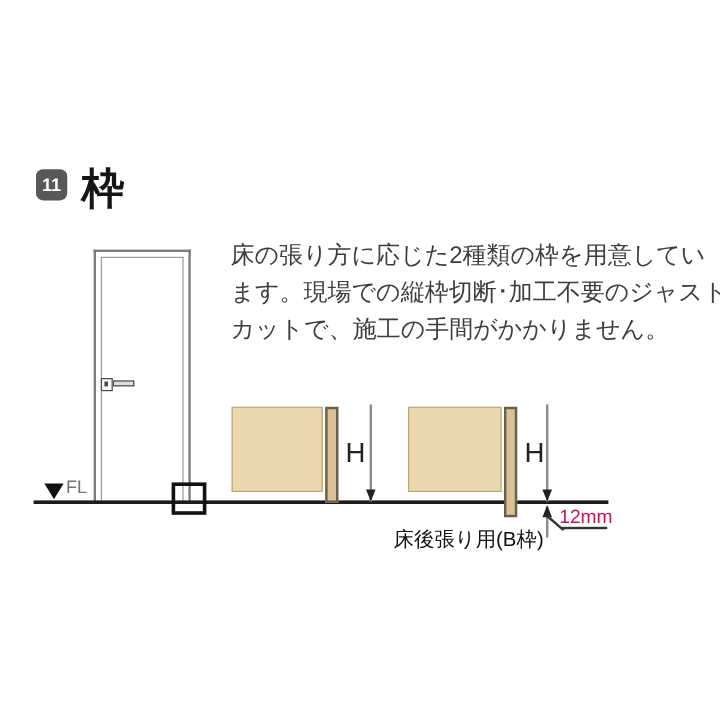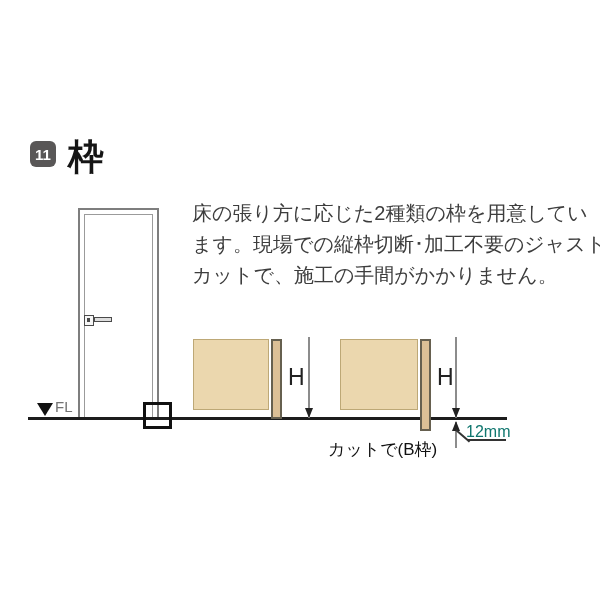--- a/index.html
+++ b/index.html
@@ -50,21 +50,21 @@
   .arr-a{left:305px;top:408px;}
   .arr-b{left:452px;top:408px;}
   .arr-b-up{left:452px;top:421px;}
 
   .h-label{font-size:23px;color:#222222;}
   .h-a{left:288px;top:364px;}
   .h-b{left:437px;top:364px;}
 
   .leader-diag{left:456px;top:429px;width:18px;height:2px;background:#333333;transform:rotate(41deg);transform-origin:left center;}
   .leader-under{left:468px;top:439px;width:38px;height:2px;background:#333333;}
-  .mm-label{left:466px;top:423px;font-size:16px;color:#0f766e;}
+  .mm-label{left:466px;top:423px;font-size:16px;color:#be185d;}
 
   .caption{font-size:17px;color:#111111;white-space:nowrap;}
   .cap-a{left:192px;top:438px;}
   .cap-b{left:328px;top:438px;}
 </style>
 </head>
 <body>
 
 <div class="canvas">
 
@@ -97,15 +97,15 @@
   <div class="abs wall wall-b"></div>
   <div class="abs strip strip-b"></div>
   <div class="abs dim-line dim-b"></div>
   <div class="abs arrow-down arr-b"></div>
   <div class="abs dim-line dim-b-below"></div>
   <div class="abs arrow-up arr-b-up"></div>
   <div class="abs h-label h-b">H</div>
   <div class="abs leader-diag"></div>
   <div class="abs leader-under"></div>
   <div class="abs mm-label">12mm</div>
-  <div class="abs caption cap-b">カットで(B枠)</div>
+  <div class="abs caption cap-b">床後張り用(B枠)</div>
 
 </div>
 
 </body></html>

